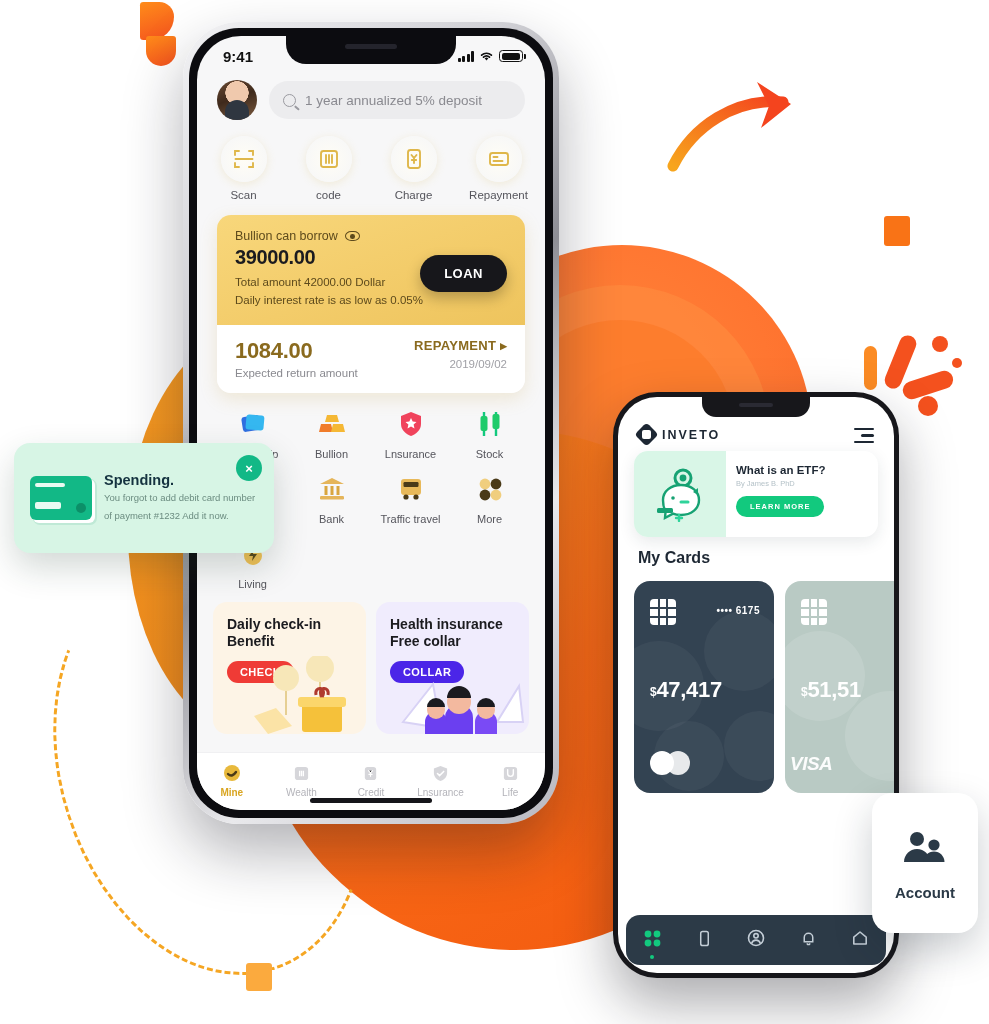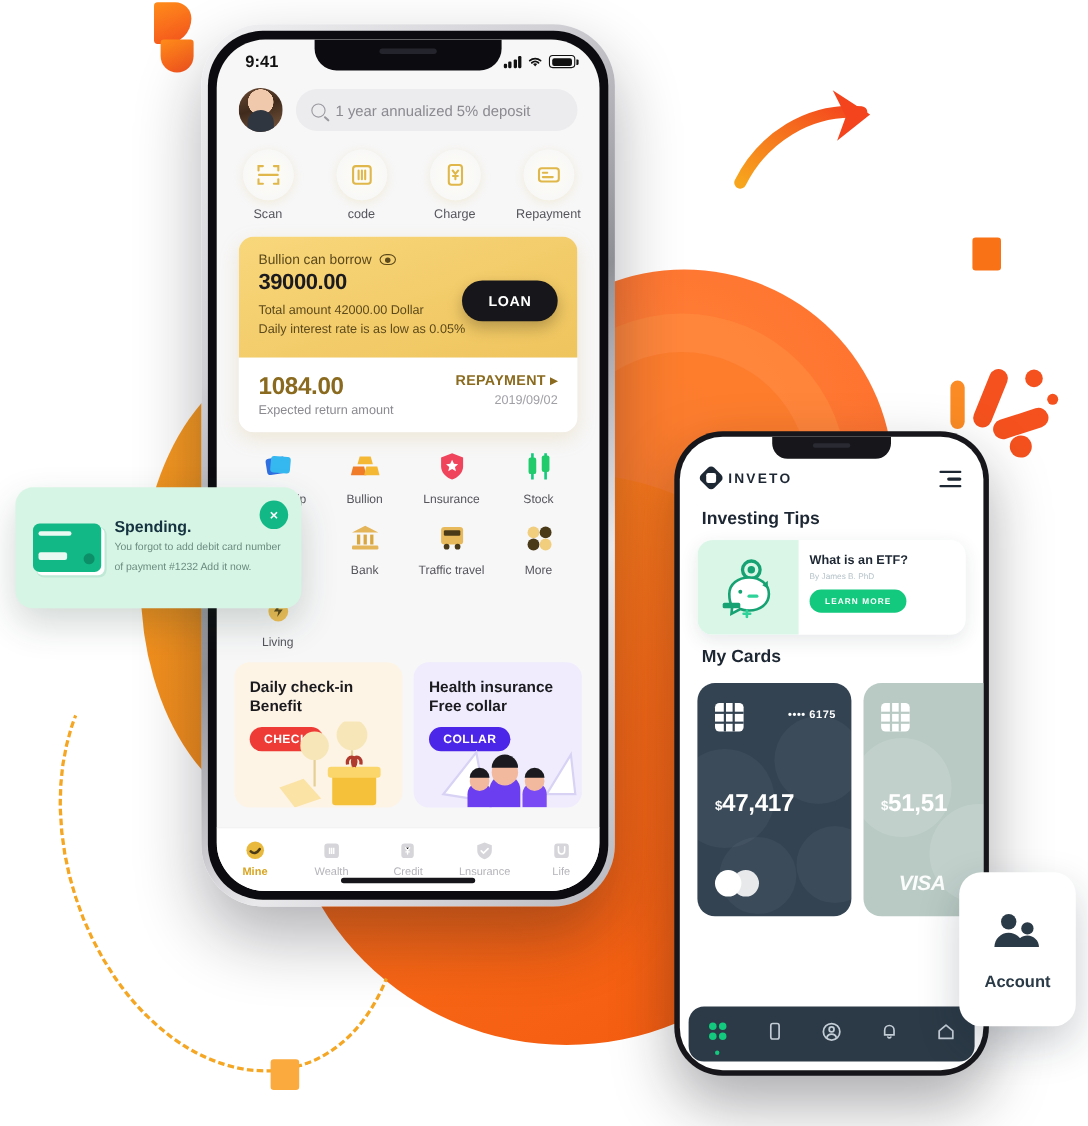--- a/index.html
+++ b/index.html
@@ -256,21 +256,21 @@
   .chip i.h1{left:0;top:7.5px;width:26px;height:2px;}
   .chip i.h2{left:0;top:16.5px;width:26px;height:2px;}
   .chip i.v1{left:8px;top:0;width:2px;height:26px;}
   .chip i.v2{left:16px;top:0;width:2px;height:26px;}
   .cnum{position:absolute;right:14px;top:24px;color:#fff;font-size:10px;font-weight:700;letter-spacing:.5px;}
   .cbal{position:absolute;left:16px;top:96px;color:#fff;font-size:22px;font-weight:700;letter-spacing:-.3px;}
   .cbal sup{font-size:12px;font-weight:700;vertical-align:baseline;position:relative;top:-1px;}
   .mc{position:absolute;left:16px;bottom:18px;width:40px;height:24px;}
   .mc i{position:absolute;top:0;width:24px;height:24px;border-radius:50%;background:#fff;}
   .mc i.r{left:16px;opacity:.88;}
-  .visa{position:absolute;left:32px;bottom:18px;color:#fff;font-size:19px;font-weight:700;font-style:italic;letter-spacing:-.5px;opacity:.95;text-align:center;}
+  .visa{position:absolute;left:5px;bottom:18px;color:#fff;font-size:19px;font-weight:700;font-style:italic;letter-spacing:-.5px;opacity:.95;text-align:center;}
 
   .tabbar2{
     margin-top:auto;height:50px;background:#2c3a47;border-radius:14px;
     margin:auto 8px 8px;display:flex;align-items:center;justify-content:space-around;
   }
   .tb2{width:28px;height:28px;display:flex;align-items:center;justify-content:center;position:relative;cursor:pointer;}
   .tb2.active::after{content:'';position:absolute;bottom:-5px;left:50%;transform:translateX(-50%);width:4px;height:4px;border-radius:50%;background:#12c97e;}
 
   
   .acct{
@@ -624,21 +624,20 @@
           <span class="brand-mk"></span>
           <span class="brand-tx">INVETO</span>
         </div>
         <div class="burger">
             <i></i>
             <i></i>
             <i></i>
           </div>
       </div>
 
-      <div class="sec-t">Investing Tips</div>
 
       <div class="tipcard">
         <div class="tip-img">
           <svg width="62" height="56" viewBox="0 0 62 56">
             <circle cx="34" cy="12" r="8" fill="none" stroke="#16a273" stroke-width="3"></circle>
             <circle cx="34" cy="12" r="3.4" fill="#16a273"></circle>
             <path d="M14 34c0-9 8-15 18-15s18 6 18 15-8 15-18 15c-3 0-6-.4-8-1.3L16 52l.6-6.6C14.9 42.6 14 38.5 14 34z" fill="#fff" stroke="#16a273" stroke-width="2.4"></path>
             <circle cx="24" cy="32" r="1.8" fill="#16a273"></circle>
             <path d="M32 36h7" stroke="#2fd39a" stroke-width="3" stroke-linecap="round"></path>
             <path d="M44 26l5-4v7z" fill="#16a273"></path>

